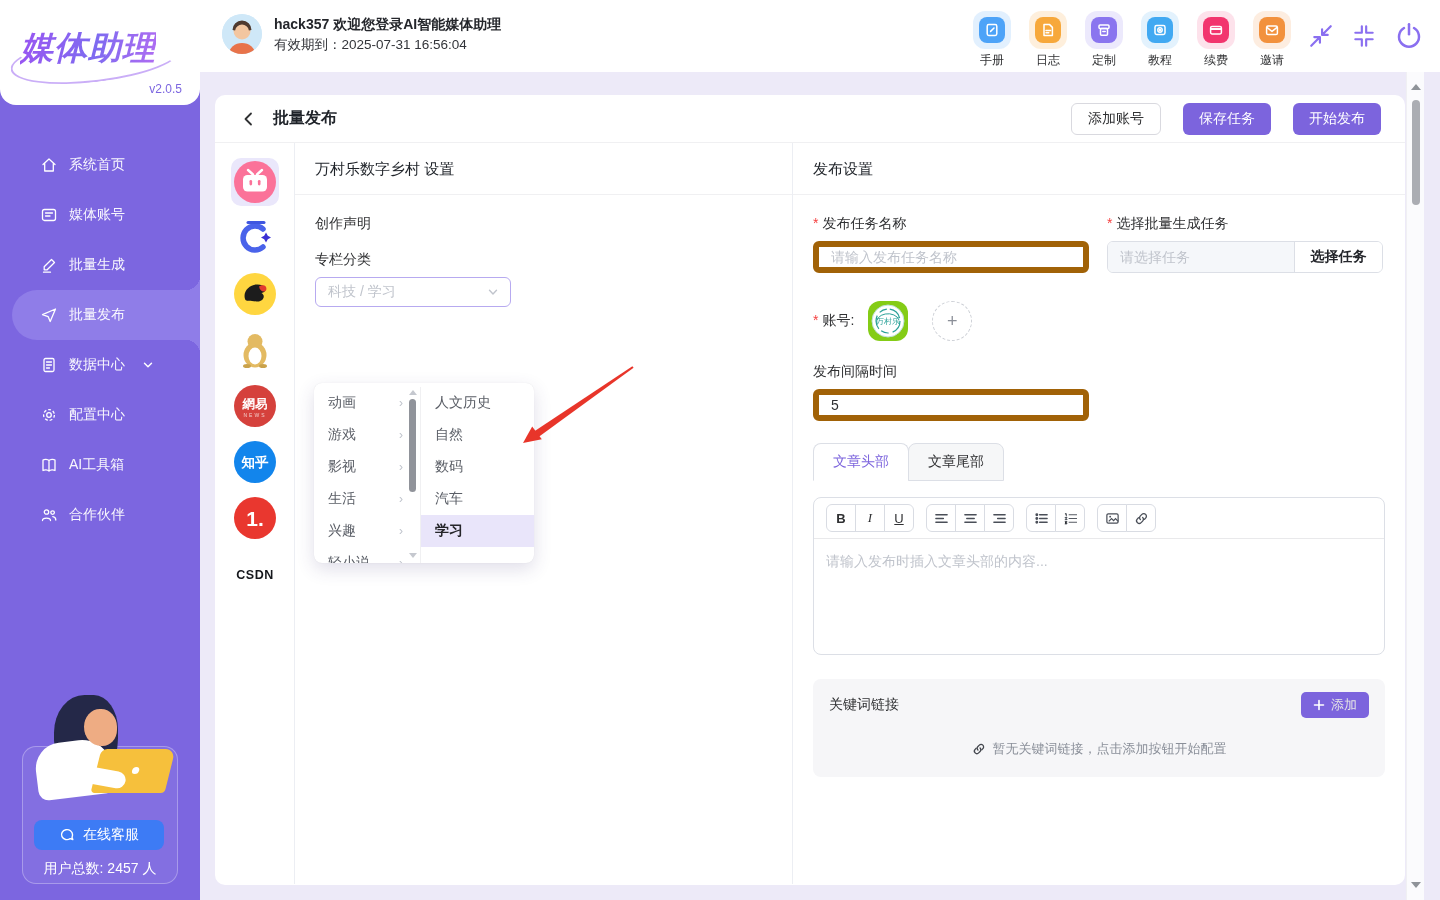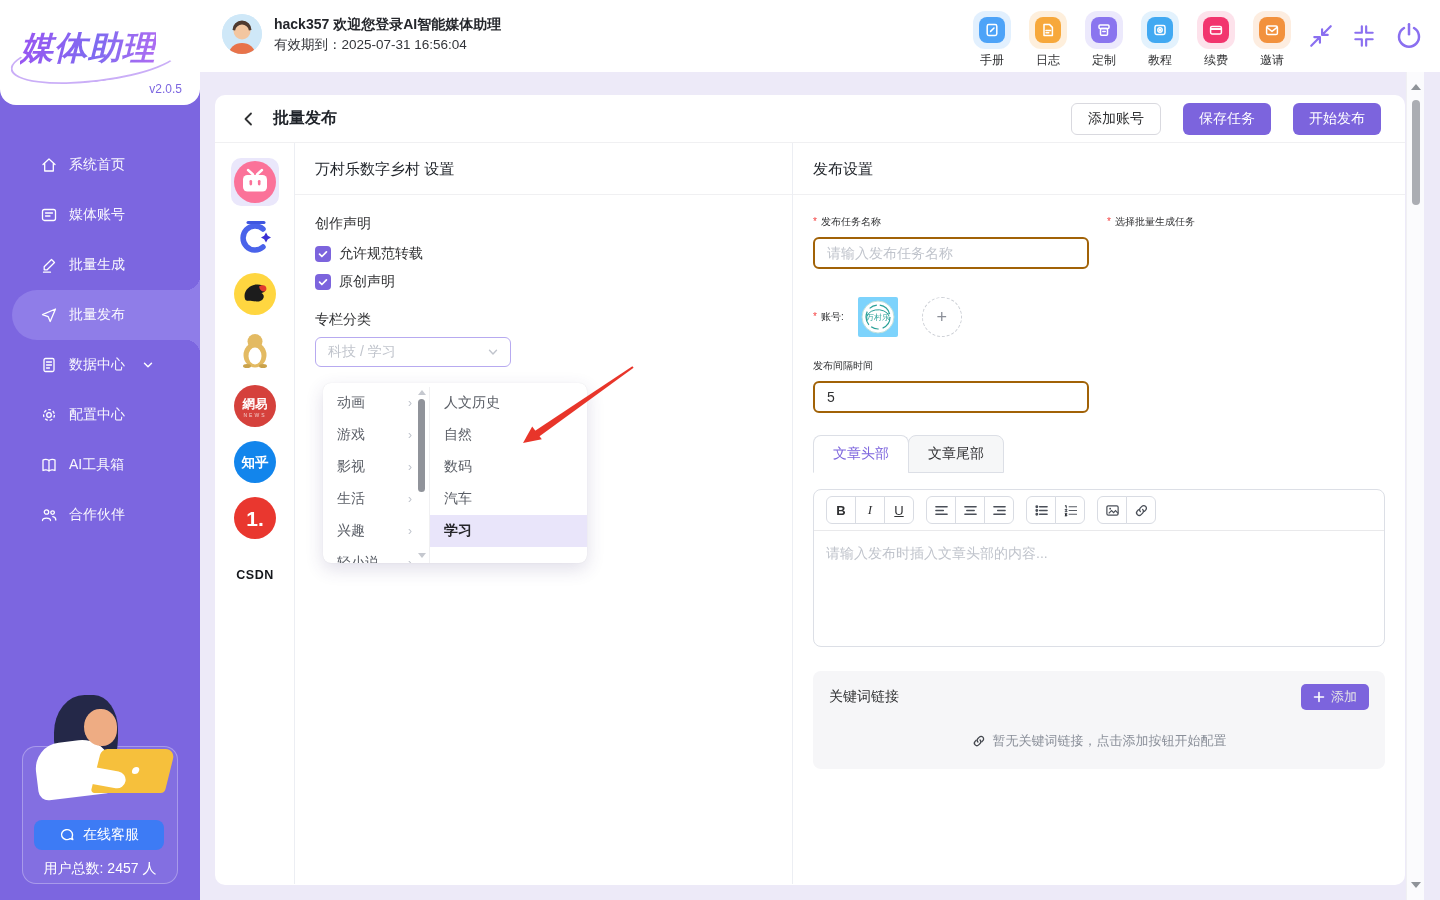--- a/index.html
+++ b/index.html
@@ -80,31 +80,31 @@
   .sec-label{font-size:14px;color:#303133;}
   .chk-group{margin-top:10px;display:flex;flex-direction:column;gap:6px;}
   .chk-row{display:flex;align-items:center;gap:8px;font-size:14px;color:#303133;height:22px;cursor:pointer;}
   .chk{width:16px;height:16px;border-radius:4px;background:#7c64dd;display:flex;align-items:center;justify-content:center;flex:none;}
   .cat-label{margin-top:18px;}
   .select{margin-top:8px;width:196px;height:30px;border:1px solid #b7aaf0;border-radius:6px;display:flex;align-items:center;
     padding:0 10px 0 12px;color:#c0c4cc;font-size:14px;cursor:pointer;background:#fff;}
   .select .sel-chev{margin-left:auto;display:flex;}
 
   .form-grid{display:grid;grid-template-columns:276px 276px;column-gap:18px;}
-  .f-label{font-size:10px;color:#303133;}
+  .f-label{font-size:14px;color:#303133;}
   .req{color:#f53f3f;margin-right:4px;}
-  .inp{margin-top:8px;width:100%;height:32px;border:2px solid #a16207;border-radius:6px;padding:0 12px;font-size:14px;
+  .inp{margin-top:8px;width:100%;height:32px;border:6px solid #a16207;border-radius:6px;padding:0 12px;font-size:14px;
     color:#303133;font-family:inherit;outline:none;background:#fff;}
   .inp::placeholder{color:#c0c4cc;}
   .inp-group{margin-top:8px;display:flex;height:32px;border:1px solid #dcdfe6;border-radius:6px;overflow:hidden;}
   .inp-group input{flex:1;min-width:0;border:none;background:#f5f7fa;padding:0 12px;font-size:14px;font-family:inherit;outline:none;color:#303133;}
   .inp-group input::placeholder{color:#c0c4cc;}
   .inp-group .grp-btn{width:88px;background:#fff;border:none;border-left:1px solid #dcdfe6;font-size:14px;font-weight:700;color:#24262b;cursor:pointer;font-family:inherit;}
   .account-row{margin-top:28px;display:flex;align-items:center;gap:14px;}
-  .acc-avatar{width:40px;height:40px;border-radius:2px;background:#7dd3fc;display:flex;align-items:center;justify-content:center;cursor:pointer;}
+  .acc-avatar{width:40px;height:40px;border-radius:12px;background:#84cc16;display:flex;align-items:center;justify-content:center;cursor:pointer;}
   .acc-add{width:40px;height:40px;margin-left:10px;border:1px dashed #cdd0d6;border-radius:50%;background:#fff;color:#8b8f98;
     font-size:18px;display:flex;align-items:center;justify-content:center;cursor:pointer;}
   .limits{margin-top:22px;}
   .tabs{margin-top:22px;display:flex;}
   .tab{height:38px;padding:0 19px;display:flex;align-items:center;font-size:14px;border:1px solid #dcdfe6;border-radius:8px 8px 0 0;cursor:pointer;}
   .tab.active{background:#fff;color:#7c64dd;border-bottom-color:#fff;font-weight:500;}
   .tab.inactive{background:#f6f7f8;color:#303133;margin-left:-1px;}
   .editor{margin-top:16px;border:1px solid #dcdfe6;border-radius:8px;height:158px;overflow:hidden;}
   .toolbar{display:flex;gap:12px;padding:6px 12px;border-bottom:1px solid #e9e9eb;align-items:center;}
   .tgroup{display:flex;}
@@ -117,21 +117,21 @@
   .tb-u{text-decoration:underline;}
   .editor-body{padding:14px 12px;font-size:14px;color:#c0c4cc;cursor:text;height:116px;}
   .keywords{margin-top:24px;background:#f6f6f8;border-radius:8px;height:98px;padding:13px 16px;position:relative;}
   .kw-head{display:flex;align-items:center;justify-content:space-between;}
   .kw-label{font-size:14px;color:#303133;}
   .kw-btn{height:26px;padding:0 12px;background:#7c64dd;color:#e5e5e5;border:none;border-radius:5px;font-size:13px;
     display:flex;gap:6px;align-items:center;cursor:pointer;font-family:inherit;}
   .kw-empty{margin-top:22px;display:flex;align-items:center;justify-content:center;gap:7px;font-size:13px;color:#8a8f99;}
 
   
-  .cascader{position:absolute;left:323px;top:383px;width:264px;height:180px;background:#fff;border-radius:8px;
+  .cascader{position:absolute;left:314px;top:383px;width:220px;height:180px;background:#fff;border-radius:8px;
     box-shadow:0 6px 18px rgba(60,50,120,.16),0 0 1px rgba(0,0,0,.1);padding-top:4px;overflow:hidden;display:flex;z-index:5;}
   .c-col1{width:92px;}
   .c-item{height:32px;display:flex;align-items:center;padding-left:14px;font-size:14px;color:#5a5e66;cursor:pointer;}
   .c-item .arr{margin-left:auto;margin-right:3px;color:#bfc3cc;font-size:12px;}
   .c-scroll{width:14px;position:relative;}
   .c-up{position:absolute;top:3px;left:3px;width:0;height:0;border-left:4px solid transparent;border-right:4px solid transparent;border-bottom:5px solid #c5c8cf;}
   .c-down{position:absolute;bottom:5px;left:3px;width:0;height:0;border-left:4px solid transparent;border-right:4px solid transparent;border-top:5px solid #c5c8cf;}
   .c-thumb{position:absolute;left:3px;top:12px;width:7px;height:93px;background:#90939a;border-radius:4px;cursor:pointer;}
   .c-col2{flex:1;border-left:1px solid #f0f0f2;}
   .c2-item{height:32px;display:flex;align-items:center;padding-left:14px;font-size:14px;color:#5a5e66;cursor:pointer;}
@@ -438,38 +438,20 @@
           <svg width="44" height="44" viewBox="0 0 44 44">
               <text x="22" y="26.5" font-size="12.5" font-weight="bold" letter-spacing="0.5" fill="#16181d" text-anchor="middle">CSDN</text>
             </svg>
         </div>
       </div>
 
       <section class="left-panel">
         <div class="panel-title">万村乐数字乡村 设置</div>
         <div class="panel-pad">
           <div class="sec-label">创作声明</div>
-          <div class="chk-group">
-            <div class="chk-row">
-              <span class="chk">
-                <svg width="12" height="12" viewBox="0 0 14 14" fill="none" stroke="#fff" stroke-width="2" stroke-linecap="round" stroke-linejoin="round">
-                    <path d="M3 7.2 l2.7 2.7 L11 4.5"></path>
-                  </svg>
-              </span>
-              <span>允许规范转载</span>
-            </div>
-            <div class="chk-row">
-              <span class="chk">
-                <svg width="12" height="12" viewBox="0 0 14 14" fill="none" stroke="#fff" stroke-width="2" stroke-linecap="round" stroke-linejoin="round">
-                    <path d="M3 7.2 l2.7 2.7 L11 4.5"></path>
-                  </svg>
-              </span>
-              <span>原创声明</span>
-            </div>
-          </div>
           <div class="sec-label cat-label">专栏分类</div>
           <div class="select">
             <span>科技 / 学习</span>
             <span class="sel-chev">
               <svg width="14" height="14" viewBox="0 0 16 16" fill="none" stroke="#c0c4cc" stroke-width="1.6" stroke-linecap="round" stroke-linejoin="round">
                   <path d="M4 6 l4 4.2 4-4.2"></path>
                 </svg>
             </span>
           </div>
         </div>
@@ -479,20 +461,24 @@
         <div class="panel-title">发布设置</div>
         <div class="panel-pad">
 
           <div class="form-grid">
             <div>
               <div class="f-label"><span class="req">*</span><span>发布任务名称</span></div>
               <input class="inp" type="text" placeholder="请输入发布任务名称" style="">
             </div>
             <div>
               <div class="f-label"><span class="req">*</span><span>选择批量生成任务</span></div>
+              <div class="inp-group">
+                <input type="text" placeholder="请选择任务" style="">
+                <button class="grp-btn">选择任务</button>
+              </div>
             </div>
           </div>
 
           <div class="account-row">
             <div class="f-label"><span class="req">*</span><span>账号:</span></div>
             <div class="acc-avatar">
               <svg width="34" height="34" viewBox="0 0 34 34">
                   <circle cx="17" cy="17" r="16" fill="#fff" stroke="#bfe0db"></circle>
                   <circle cx="17" cy="17" r="12" fill="none" stroke="#2aa198" stroke-width="1.2" stroke-dasharray="14 4 8 3"></circle>
                   <path d="M6 20 a11 8 0 0 1 22 -4" fill="none" stroke="#2aa198" stroke-width="1"></path>

